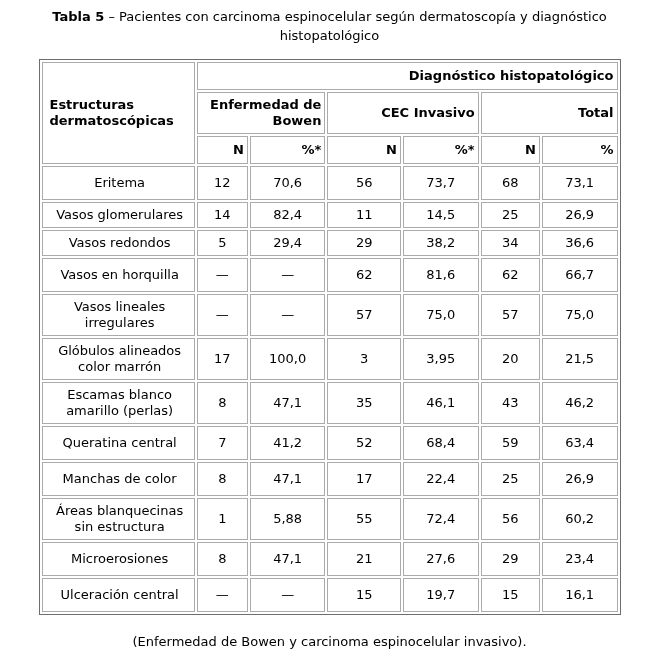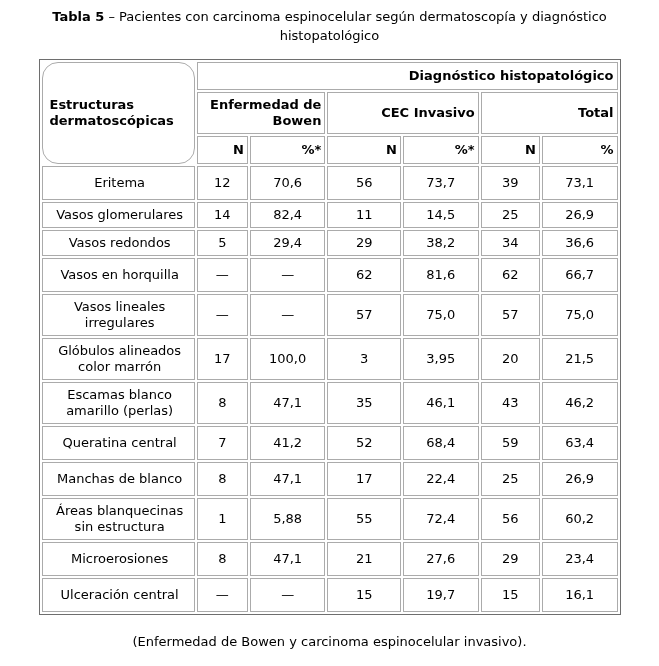--- a/index.html
+++ b/index.html
@@ -44,21 +44,20 @@
   }
   .data-table th {
     font-weight: bold;
     text-align: right;
     padding: 5px 3px;
   }
   th.corner {
     text-align: left;
     padding-left: 7px;
     padding-right: 16px;
-    border-radius: 16px;
   }
   thead tr.group-row th { padding-top: 2px; padding-bottom: 2px; height: 36px; }
   thead tr.sub-row th { padding-top: 5px; padding-bottom: 5px; }
 
   td.label-cell {
     text-align: center;
     padding: 8px 4px 8px 7px;
   }
   td.num {
     text-align: center;
@@ -128,21 +127,21 @@
         <th>%</th>
       </tr>
     </thead>
     <tbody>
         <tr>
     <td class="label-cell">Eritema</td>
     <td class="num">12</td>
     <td class="num">70,6</td>
     <td class="num">56</td>
     <td class="num">73,7</td>
-    <td class="num">39</td>
+    <td class="num">68</td>
     <td class="num">73,1</td>
   </tr>
         <tr>
     <td class="label-cell">Vasos glomerulares</td>
     <td class="num">14</td>
     <td class="num">82,4</td>
     <td class="num">11</td>
     <td class="num">14,5</td>
     <td class="num">25</td>
     <td class="num">26,9</td>
@@ -195,21 +194,21 @@
         <tr>
     <td class="label-cell">Queratina central</td>
     <td class="num">7</td>
     <td class="num">41,2</td>
     <td class="num">52</td>
     <td class="num">68,4</td>
     <td class="num">59</td>
     <td class="num">63,4</td>
   </tr>
         <tr>
-    <td class="label-cell">Manchas de blanco</td>
+    <td class="label-cell">Manchas de color</td>
     <td class="num">8</td>
     <td class="num">47,1</td>
     <td class="num">17</td>
     <td class="num">22,4</td>
     <td class="num">25</td>
     <td class="num">26,9</td>
   </tr>
         <tr>
     <td class="label-cell">Áreas blanquecinas sin estructura</td>
     <td class="num">1</td>

